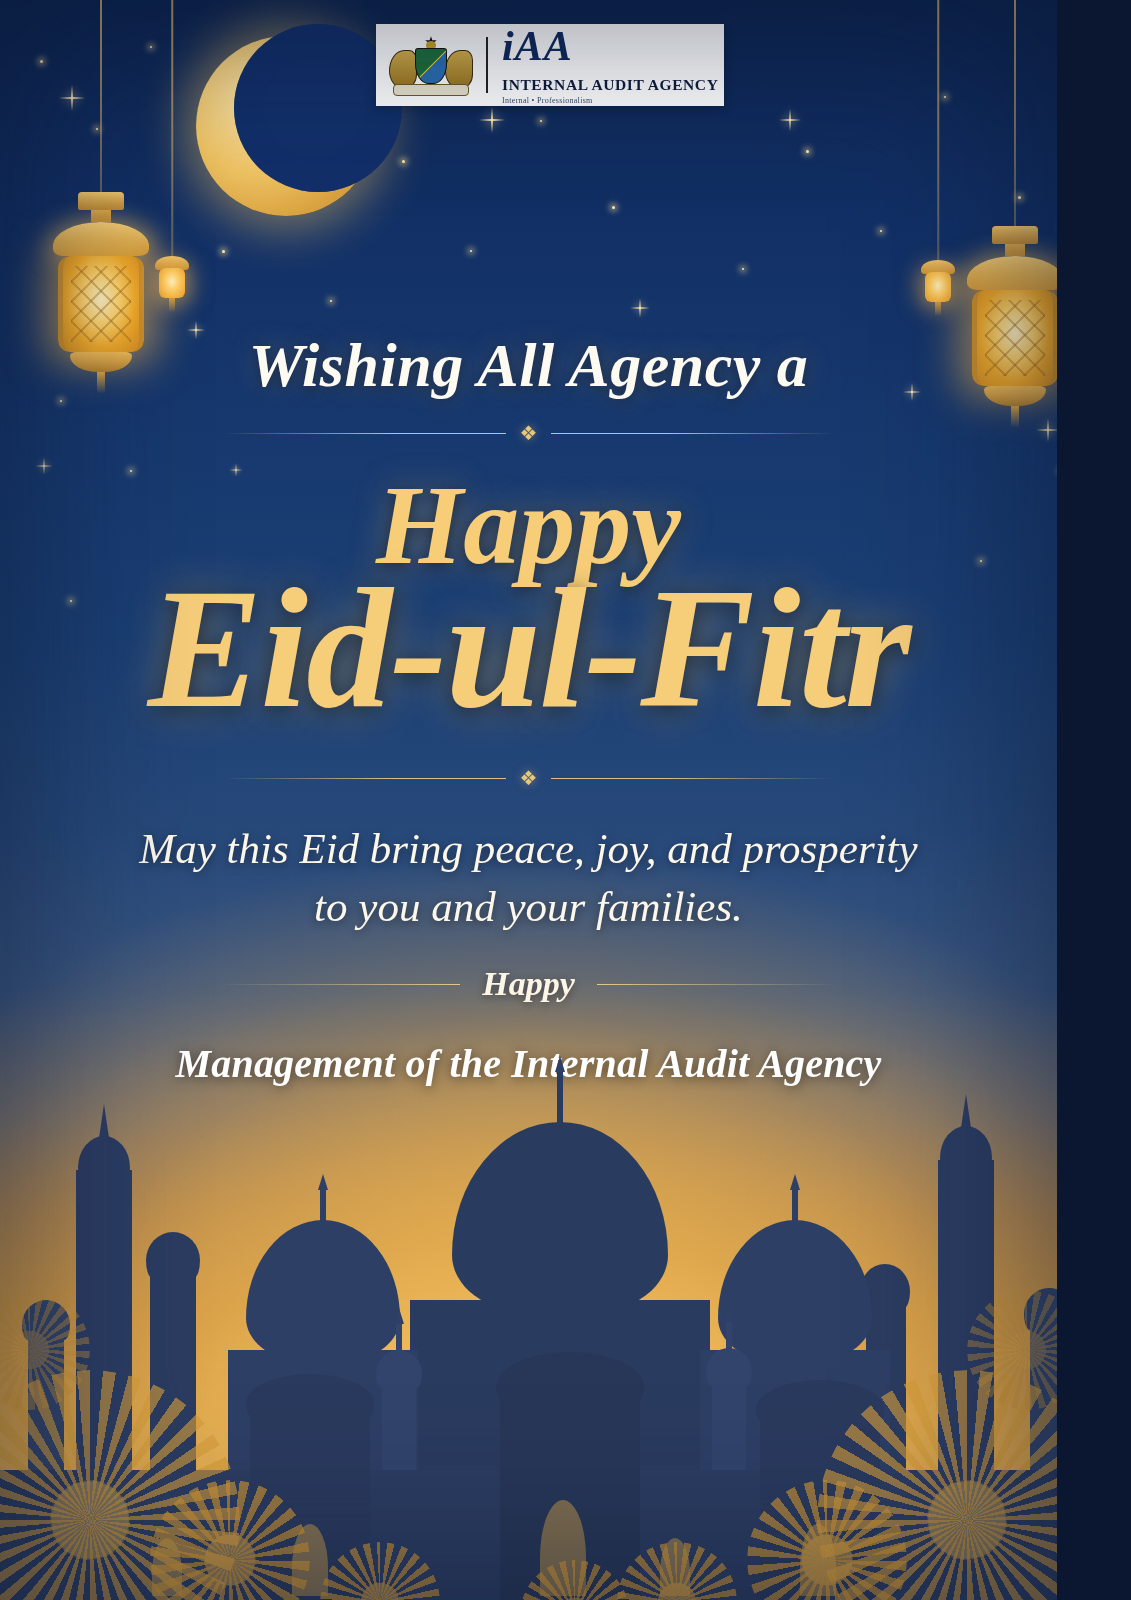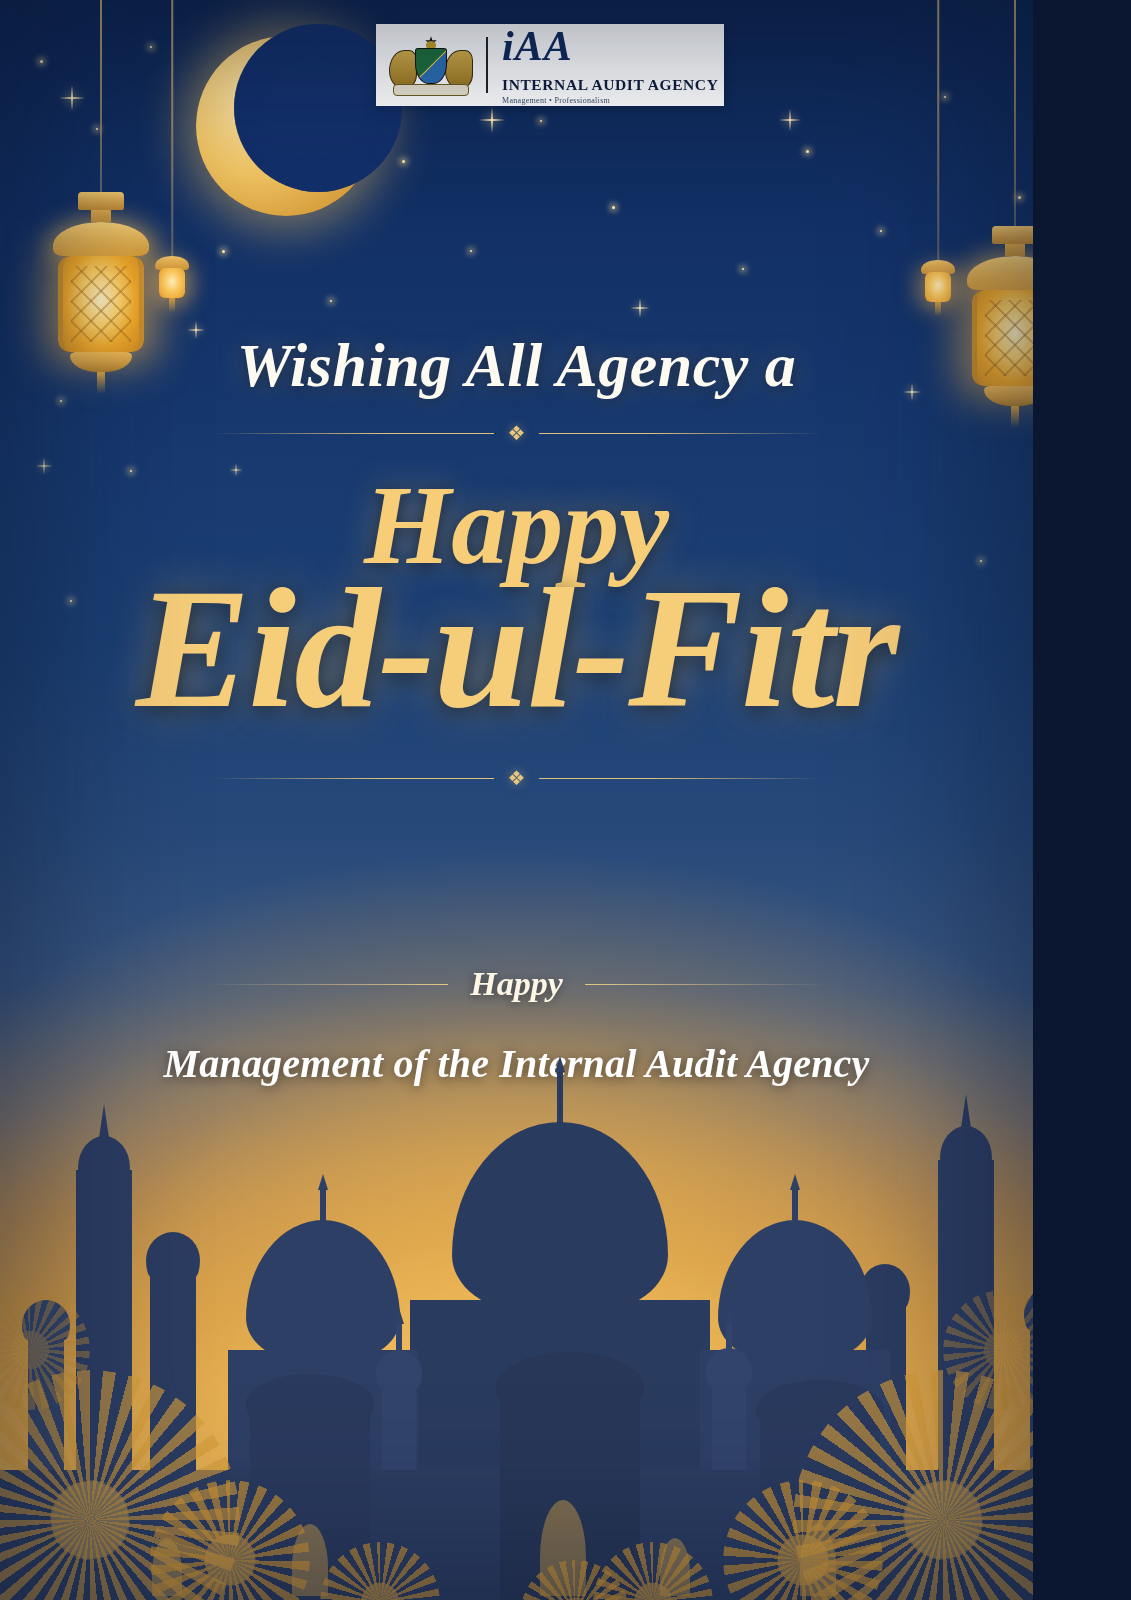--- a/index.html
+++ b/index.html
@@ -25,20 +25,21 @@
         #17396f 28%,
         #1b3f74 40%,
         #27497a 52%,
         #3a5680 62%,
         #6a6c76 70%,
         #9b7c58 76%,
         #c69447 82%,
         #e0ab4e 88%,
         #eab959 94%,
         #e6b254 100%);
+    padding-left: 24px;
   }
 
   
   .stars { position:absolute; inset:0; pointer-events:none; }
   .star {
     position:absolute;
     background: #ffe7a8;
     border-radius:50%;
     box-shadow: 0 0 6px 2px rgba(255,226,150,0.75);
   }
@@ -433,21 +434,21 @@
         <div class="crest-eagle-r"></div>
         <div class="crest-bird"></div>
         <div class="crest-shield"></div>
         <div class="crest-ribbon"></div>
       </div>
     </div>
     <div class="logo-div"></div>
     <div class="logo-right">
       <div class="logo-iaa">iAA</div>
       <div class="logo-name">INTERNAL AUDIT AGENCY</div>
-      <div class="logo-tag">Management • Professionalism</div>
+      <div class="logo-tag">Internal • Professionalism</div>
     </div>
   </div>
 
   <div class="wishing">Wishing All Agency a</div>
 
   <div class="divider d1">
     <div class="line"></div>
     <div class="orn">❖</div>
     <div class="line right"></div>
   </div>
@@ -455,20 +456,22 @@
   <div class="happy">Happy</div>
   <div class="eid">Eid-ul-Fitr</div>
 
   <div class="divider d2">
     <div class="line"></div>
     <div class="orn">❖</div>
     <div class="line right"></div>
   </div>
 
   <div class="wish-line">
+    <div>May this Eid bring peace, joy, and prosperity</div>
+    <div>to you and your families.</div>
   </div>
 
   <div class="from-row">
     <div class="line"></div>
     <div class="from-text">Happy</div>
     <div class="line right"></div>
   </div>
 
   <div class="mgmt">Management of the Internal Audit Agency</div>
 

